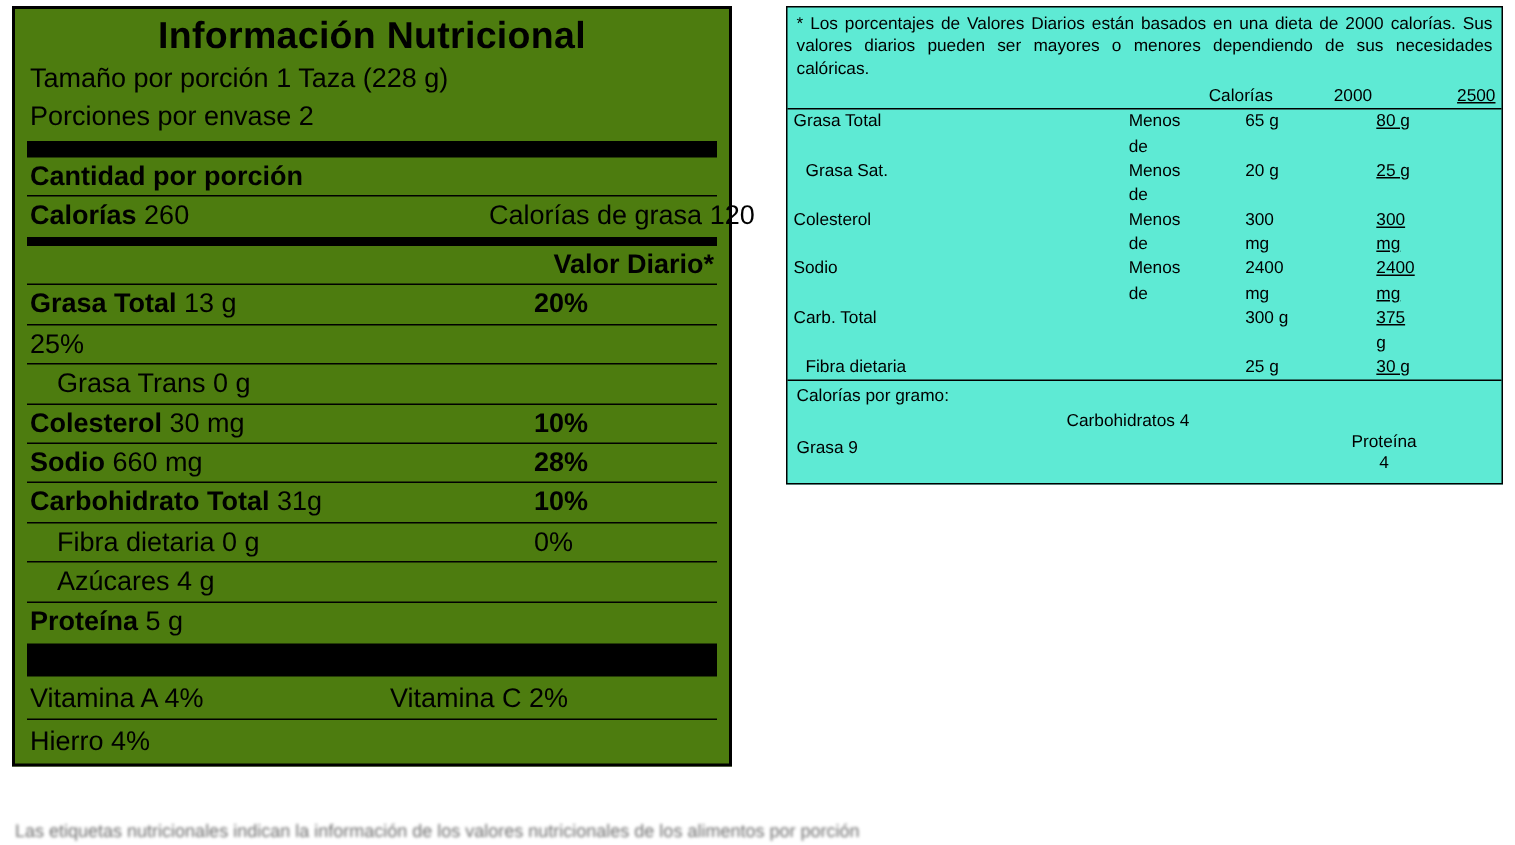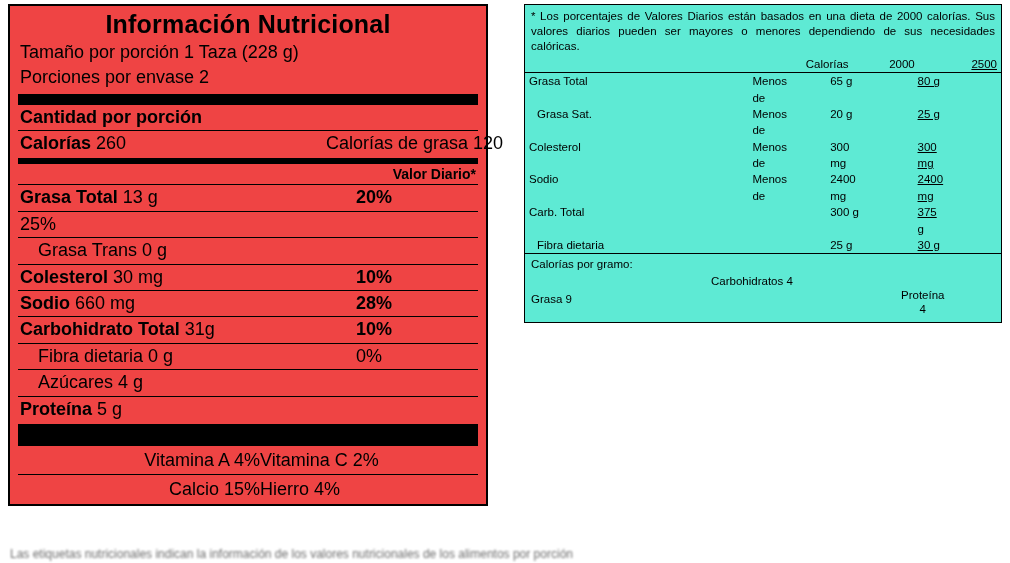--- a/index.html
+++ b/index.html
@@ -17,21 +17,21 @@
   }
 
   
   #nutrition-panel {
     position: absolute;
     left: 8px;
     top: 4px;
     width: 480px;
     box-sizing: border-box;
     border: 2px solid #000;
-    background: #ef4444;
+    background: #4d7c0f;
     padding: 0 8px 0 8px;
   }
 
   .nf-title {
     text-align: center;
     font-size: 25px;
     font-weight: bold;
     line-height: 1.15;
     padding: 4px 0 2px 0;
     letter-spacing: 0.2px;
@@ -84,31 +84,31 @@
   }
   .nf-row .right.dv {
     width: 120px;
   }
   .b { font-weight: bold; }
   .indent1 { padding-left: 18px; }
 
   .dv-header {
     text-align: right;
     font-weight: bold;
-    font-size: 14px;
+    font-size: 18px;
     padding: 2px 2px 2px 0;
   }
 
   .vit-row {
     display: flex;
     font-size: 18px;
     line-height: 1.35;
     padding: 2px 2px;
   }
-  .vit-row .c1 { width: 240px; white-space: nowrap; text-align: right; }
+  .vit-row .c1 { width: 240px; white-space: nowrap; }
   .vit-row .c2 { white-space: nowrap; }
 
   
   #footnote-panel {
     position: absolute;
     left: 524px;
     top: 4px;
     width: 478px;
     box-sizing: border-box;
     border: 1.5px solid #000;
@@ -285,21 +285,20 @@
   </div>
 
   <div class="rule-space"></div>
 
   <div class="vit-row">
     <div class="c1">Vitamina A 4%</div>
     <div class="c2">Vitamina C 2%</div>
   </div>
   <div class="rule-thin"></div>
   <div class="vit-row">
-    <div class="c1">Calcio 15%</div>
     <div class="c2">Hierro 4%</div>
   </div>
 
 </div>
 
 <div id="footnote-panel">
 
   <div class="fn-note">* Los porcentajes de Valores Diarios están basados en una dieta de 2000 calorías. Sus valores diarios pueden ser mayores o menores dependiendo de sus necesidades calóricas.</div>
 
   <table class="fn-table">

